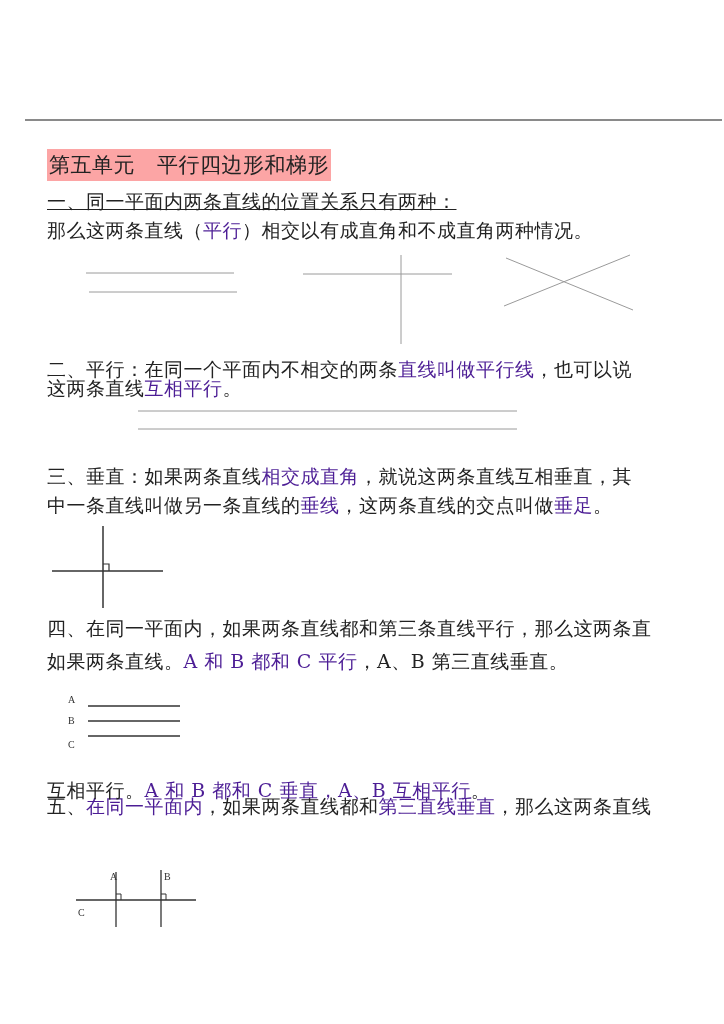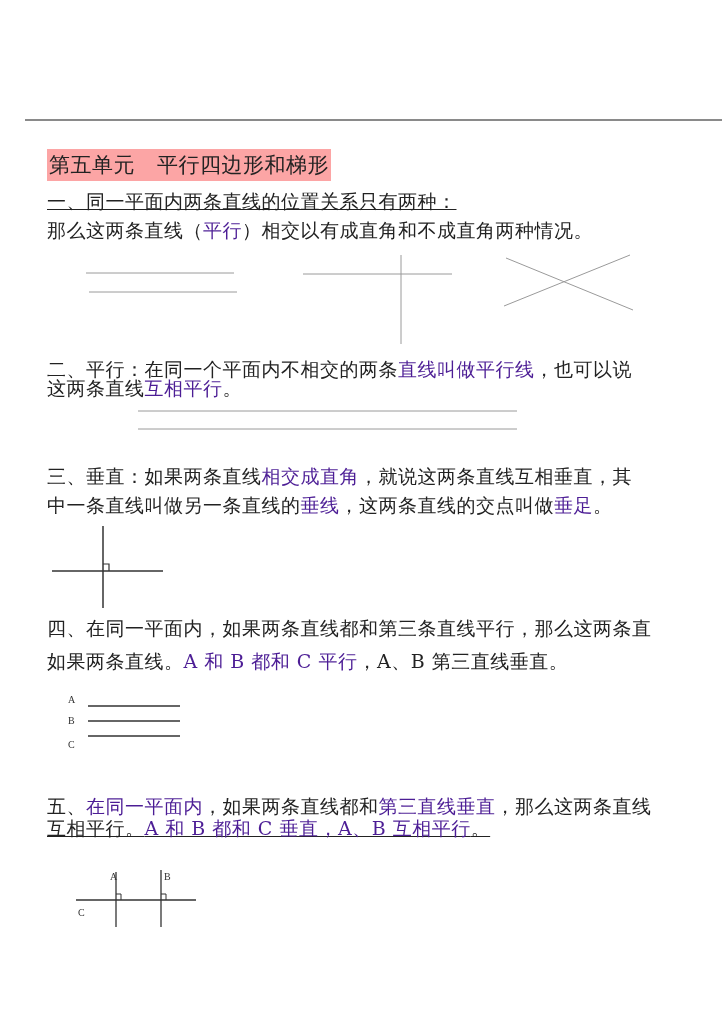--- a/index.html
+++ b/index.html
@@ -95,21 +95,21 @@
     <text x="8" y="58" fill="#333">C</text>
     <line x1="28" y1="16" x2="120" y2="16" stroke="#333" stroke-width="1.5"></line>
     <line x1="28" y1="31" x2="120" y2="31" stroke="#333" stroke-width="1.5"></line>
     <line x1="28" y1="46" x2="120" y2="46" stroke="#333" stroke-width="1.5"></line>
   </svg>
 </div>
 
 <div class="line" style="top:792px;">
   <span>五、</span><span class="red">在同一平面内</span><span>，如果两条直线都和</span><span class="red">第三直线垂直</span><span>，那么这两条直线</span>
 </div>
-<div class="line" style="top:814px;text-decoration:underline;">
+<div class="line" style="top:776px;">
   <span>互相平行。</span><span class="red">A 和 B 都和 C 垂直，A、B 互相平行</span><span>。</span>
 </div>
 <div class="fig" style="left:76px; top:870px;">
   <svg width="130" height="60" style="font-family:'Liberation Serif', serif; font-size:10px;">
     <line x1="0" y1="30" x2="120" y2="30" stroke="#333" stroke-width="1.3"></line>
     <line x1="40" y1="2" x2="40" y2="57" stroke="#333" stroke-width="1.3"></line>
     <line x1="85" y1="0" x2="85" y2="57" stroke="#333" stroke-width="1.3"></line>
     <polyline points="40,24 45,24 45,30" fill="none" stroke="#333" stroke-width="1"></polyline>
     <polyline points="85,24 90,24 90,30" fill="none" stroke="#333" stroke-width="1"></polyline>
     <text x="34" y="10" fill="#333">A</text>

